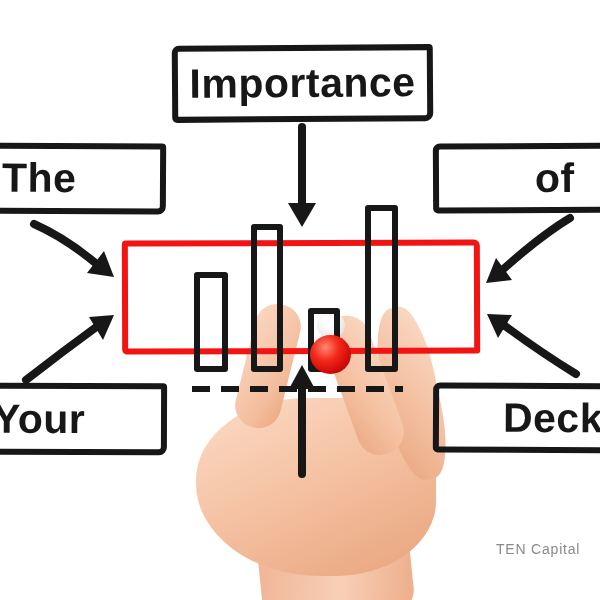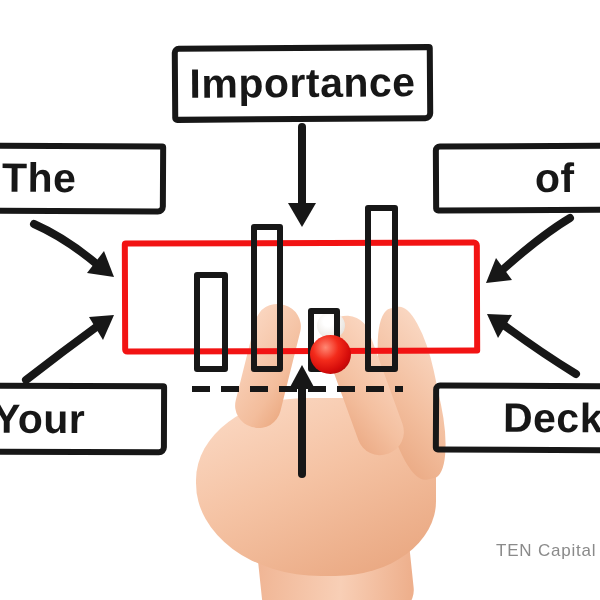--- a/index.html
+++ b/index.html
@@ -72,21 +72,21 @@
     border:6px solid #171717;border-radius:3px;background:transparent;
   }
   
   #arrows{position:absolute;z-index:3;left:0;top:0;}
   #arrows path.tail{fill:none;stroke:#171717;stroke-width:8;stroke-linecap:round;}
   #arrows polygon{fill:#171717;}
   #arrows line.dash{stroke:#171717;stroke-width:6;}
   
   #watermark{
     position:absolute;z-index:5;left:496px;top:541px;
-    font-size:17px;letter-spacing:0.8px;color:#8a8a8a;white-space:nowrap;
+    font-size:14px;letter-spacing:0.8px;color:#8a8a8a;white-space:nowrap;
   }
 </style>
 </head>
 <body>
 
 <div id="canvas">
 
   <div class="skin wrist"></div>
   <div class="skin palm"></div>
   <div class="skin thumb"></div>

